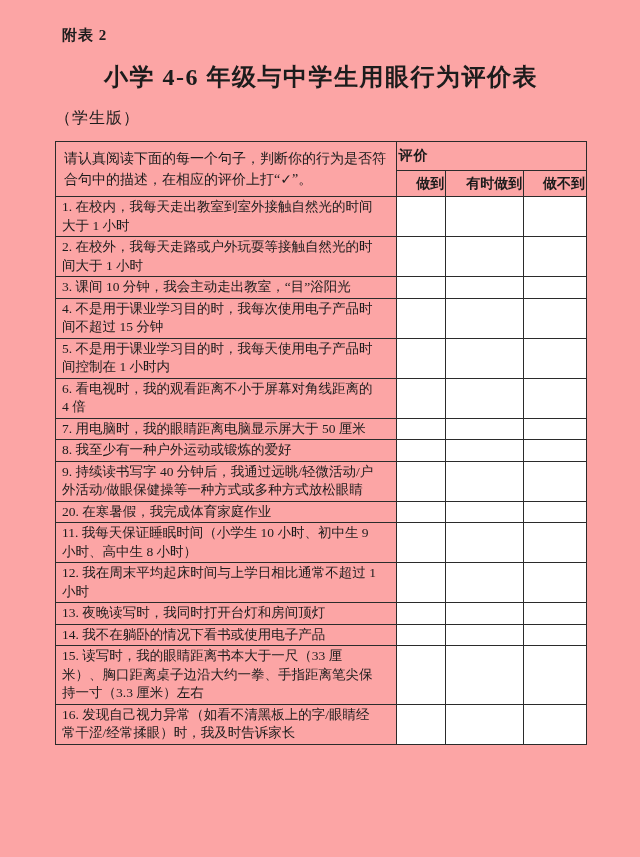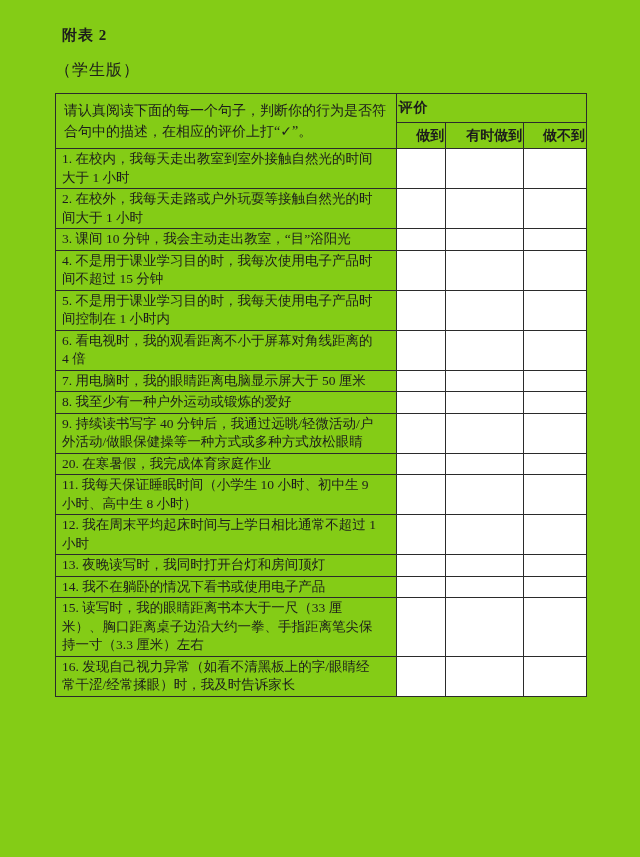--- a/index.html
+++ b/index.html
@@ -4,21 +4,21 @@
 <style>
   html, body {
     margin: 0;
     padding: 0;
     background: #ffffff;
   }
   .page {
     position: relative;
     width: 640px;
     height: 857px;
-    background: #84cc16;
+    background: #fca5a5;
     box-sizing: border-box;
     padding: 26px 53px 0 55px;
     font-family: "Liberation Serif", "DejaVu Serif", serif;
     color: #1c1c1c;
     overflow: hidden;
   }
   .appendix {
     font-weight: bold;
     font-size: 15px;
     margin-left: 7px;
@@ -88,20 +88,21 @@
     letter-spacing: 0.5px;
   }
 </style>
 </head>
 <body>
 
 <div class="page">
 
   <div class="appendix">附表 2</div>
 
+  <h1 class="title">小学 4-6 年级与中学生用眼行为评价表</h1>
 
   <div class="subtitle">（学生版）</div>
 
   <table class="eval-table">
     <colgroup>
       <col style="width:64.3%">
       <col style="width:9.2%">
       <col style="width:14.7%">
       <col style="width:11.8%">
     </colgroup>

